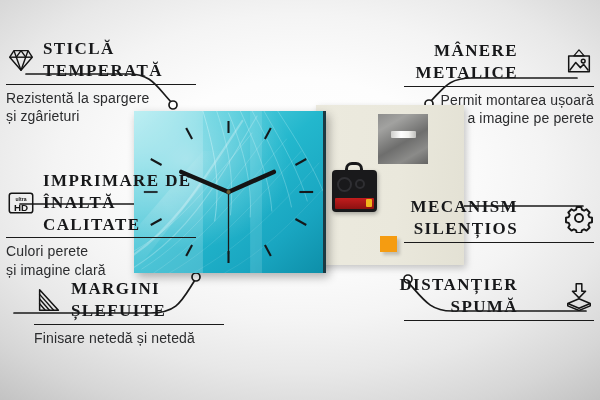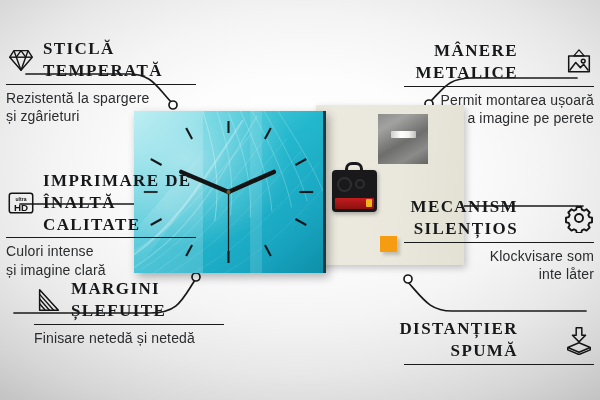--- a/index.html
+++ b/index.html
@@ -249,21 +249,21 @@
         <svg viewBox="0 0 32 32">
           <rect x="3.5" y="5.5" width="25" height="21" rx="2.5" fill="none" stroke="#141414" stroke-width="1.6"></rect>
           <text x="16" y="14" font-family="Liberation Sans, sans-serif" font-size="5.4" fill="#141414" text-anchor="middle" font-weight="700">ultra</text>
           <text x="16" y="24" font-family="Liberation Sans, sans-serif" font-size="10.5" fill="#141414" text-anchor="middle" font-weight="700">HD</text>
         </svg>
       </span>
       <span class="f-title">IMPRIMARE DE
 ÎNALTĂ CALITATE</span>
     </div>
     <div class="f-rule"></div>
-    <div class="f-sub">Culori intense
+    <div class="f-sub">Culori perete
 și imagine clară</div>
   </div>
 
   <div class="feature left" style="top:278px;margin-left:28px;">
     <div class="f-head">
       <span class="icon">
         <svg viewBox="0 0 32 32">
           <path d="M6 5 L26 27 H6 Z" fill="none" stroke="#141414" stroke-width="1.6" stroke-linejoin="round"></path>
           <g stroke="#141414" stroke-width="1.5" stroke-linecap="round">
             <line x1="6" y1="10" x2="21" y2="27"></line>
@@ -302,25 +302,23 @@
       <span class="f-title">MECANISM
 SILENȚIOS</span>
       <span class="icon">
         <svg viewBox="0 0 32 32" fill="none" stroke="#141414" stroke-width="2" stroke-linejoin="round">
           <path d="M13.6 4.2 h4.8 l.7 2.9 2.3 1.1 2.6-1.5 3.4 3.4 -1.5 2.6 1.1 2.3 2.9.7 v4.8 l-2.9.7 -1.1 2.3 1.5 2.6 -3.4 3.4 -2.6-1.5 -2.3 1.1 -.7 2.9 h-4.8 l-.7-2.9 -2.3-1.1 -2.6 1.5 -3.4-3.4 1.5-2.6 -1.1-2.3 -2.9-.7 v-4.8 l2.9-.7 1.1-2.3 -1.5-2.6 3.4-3.4 2.6 1.5 2.3-1.1 Z"></path>
           <circle cx="16" cy="16" r="4.3"></circle>
         </svg>
       </span>
     </div>
     <div class="f-rule"></div>
-    <div class="f-sub">Klockvisare som
-inte låter</div>
-  </div>
-
-  <div class="feature right" style="top:274px;margin-top:44px;">
+  </div>
+
+  <div class="feature right" style="top:274px;">
     <div class="f-head">
       <span class="f-title">DISTANȚIER
 SPUMĂ</span>
       <span class="icon">
         <svg viewBox="0 0 32 32" fill="none" stroke="#141414" stroke-width="1.6" stroke-linejoin="round">
           <path d="M13 3 h6 v8 h4 l-7 7 -7-7 h4 Z"></path>
           <path d="M16 19 L4 24 L16 29 L28 24 Z"></path>
           <path d="M4 24 v2.5 L16 31.5 L28 26.5 V24"></path>
         </svg>
       </span>

